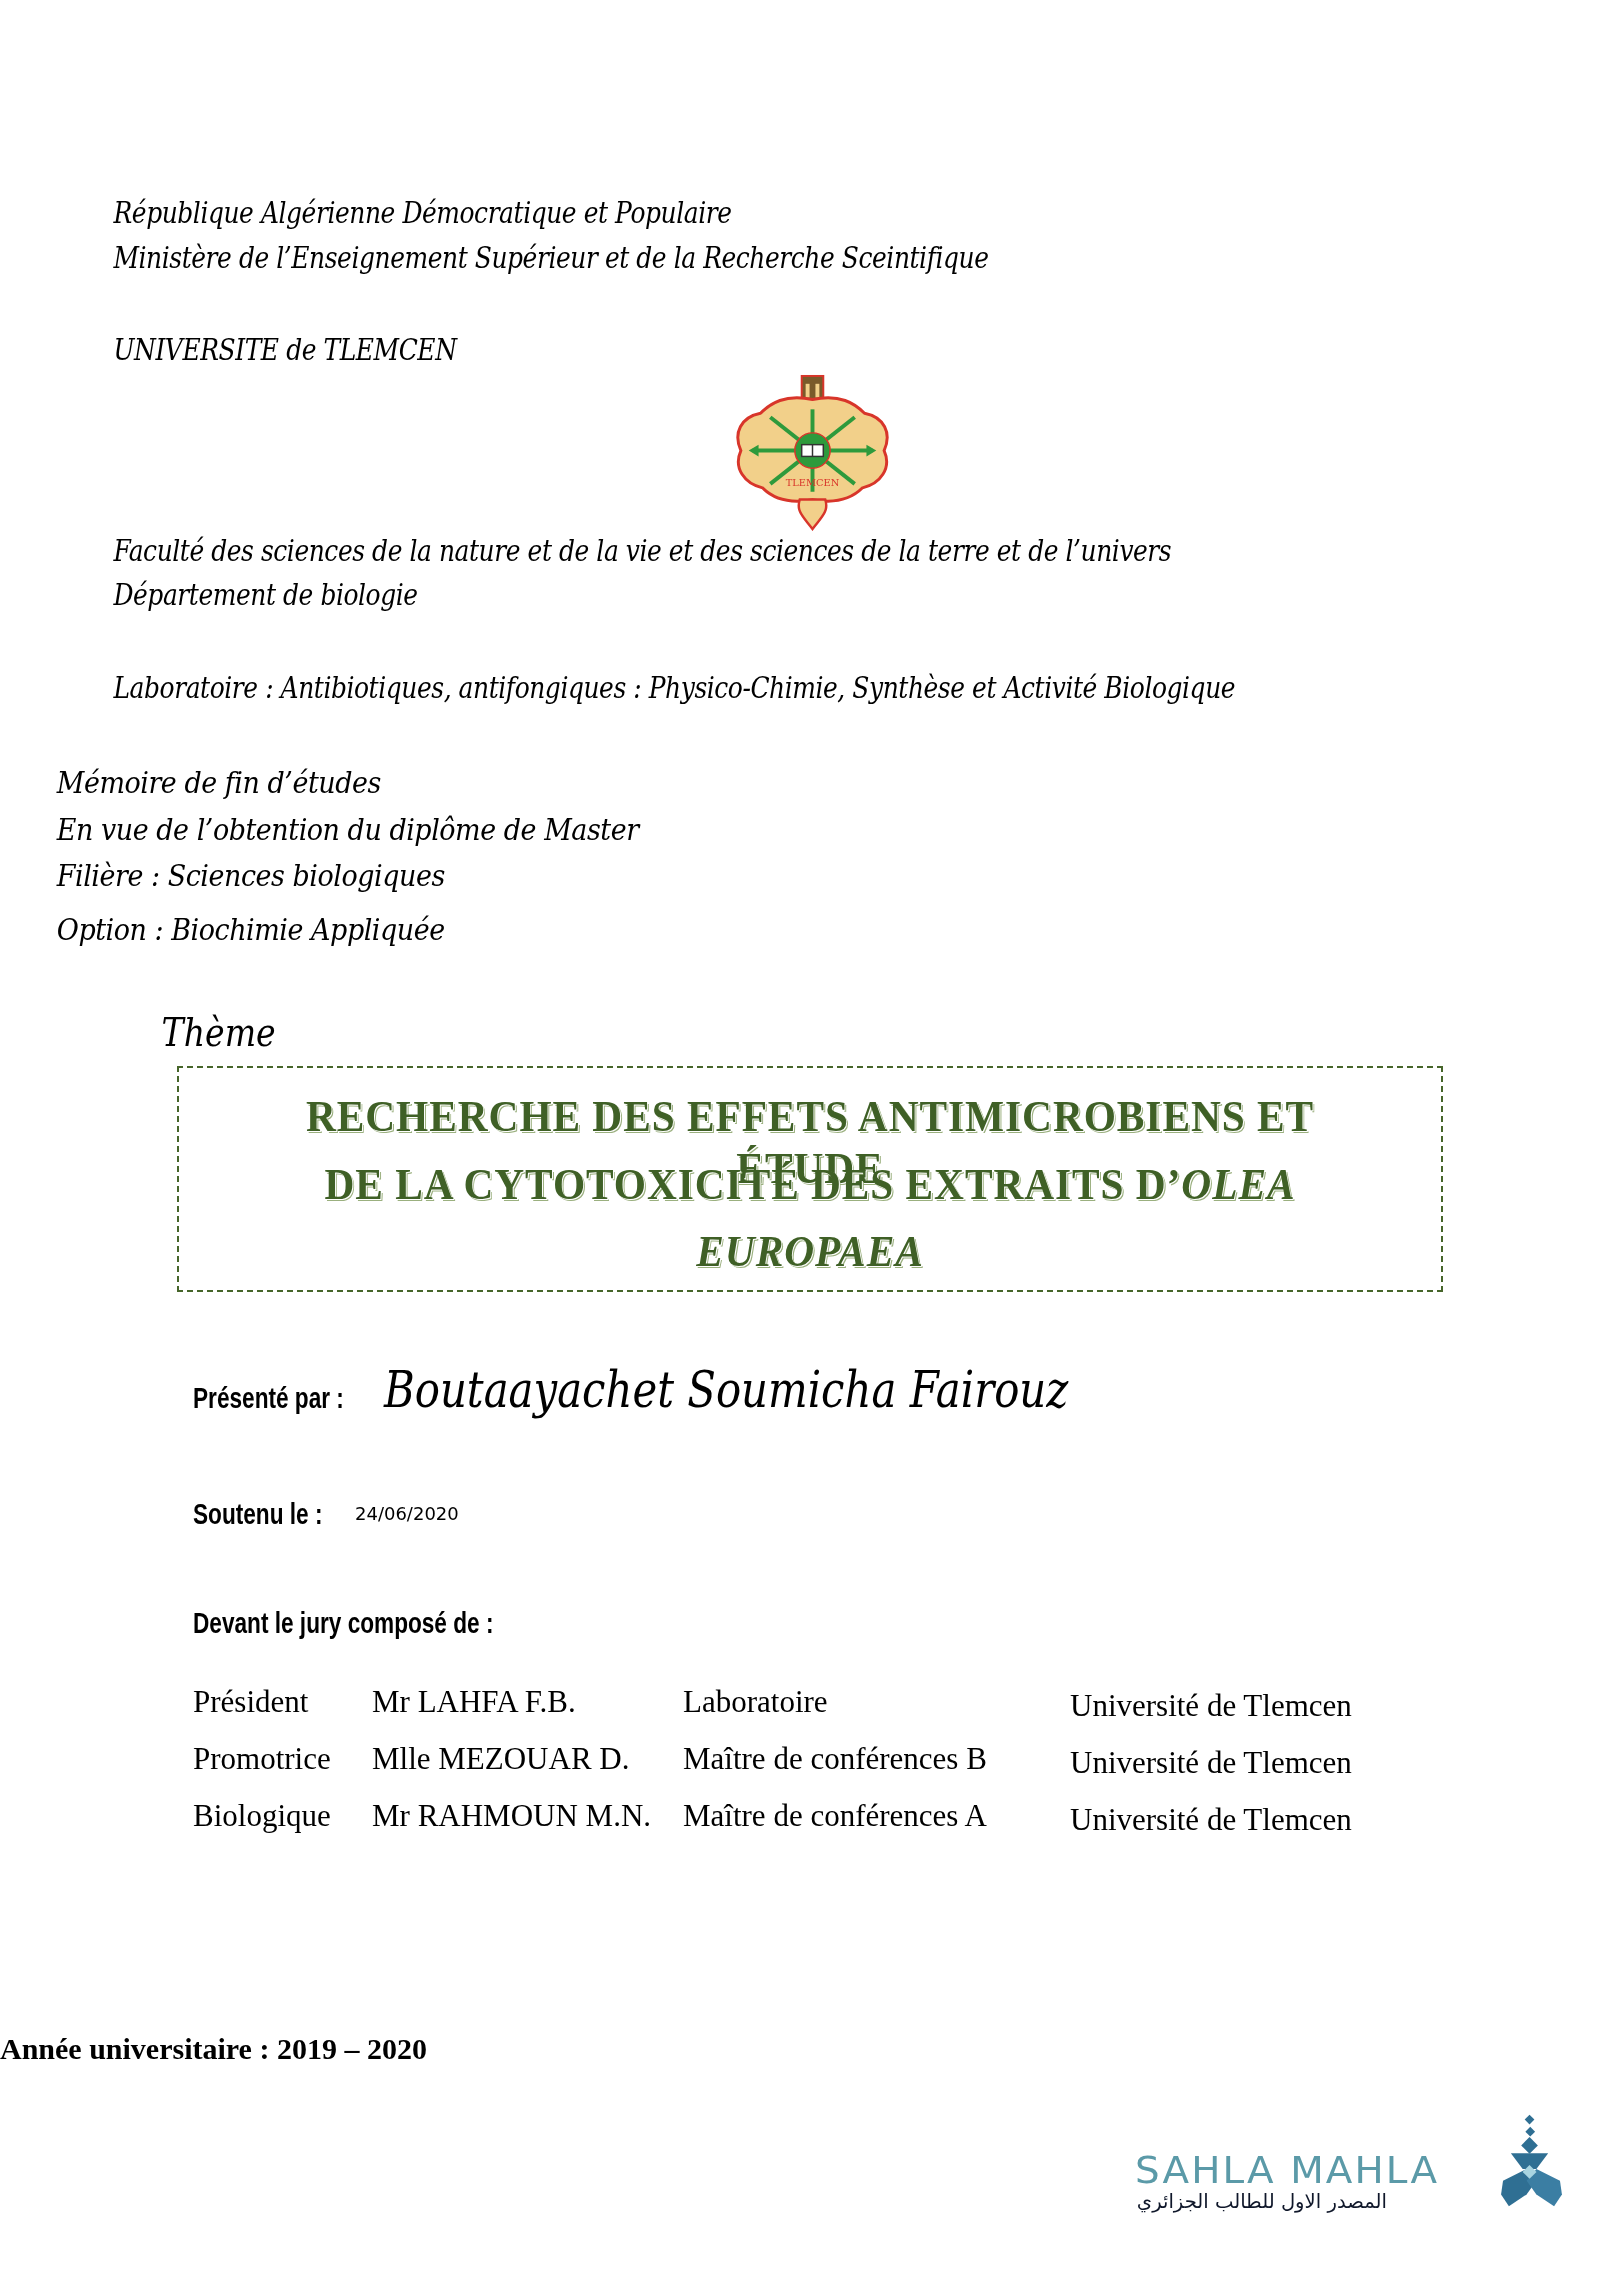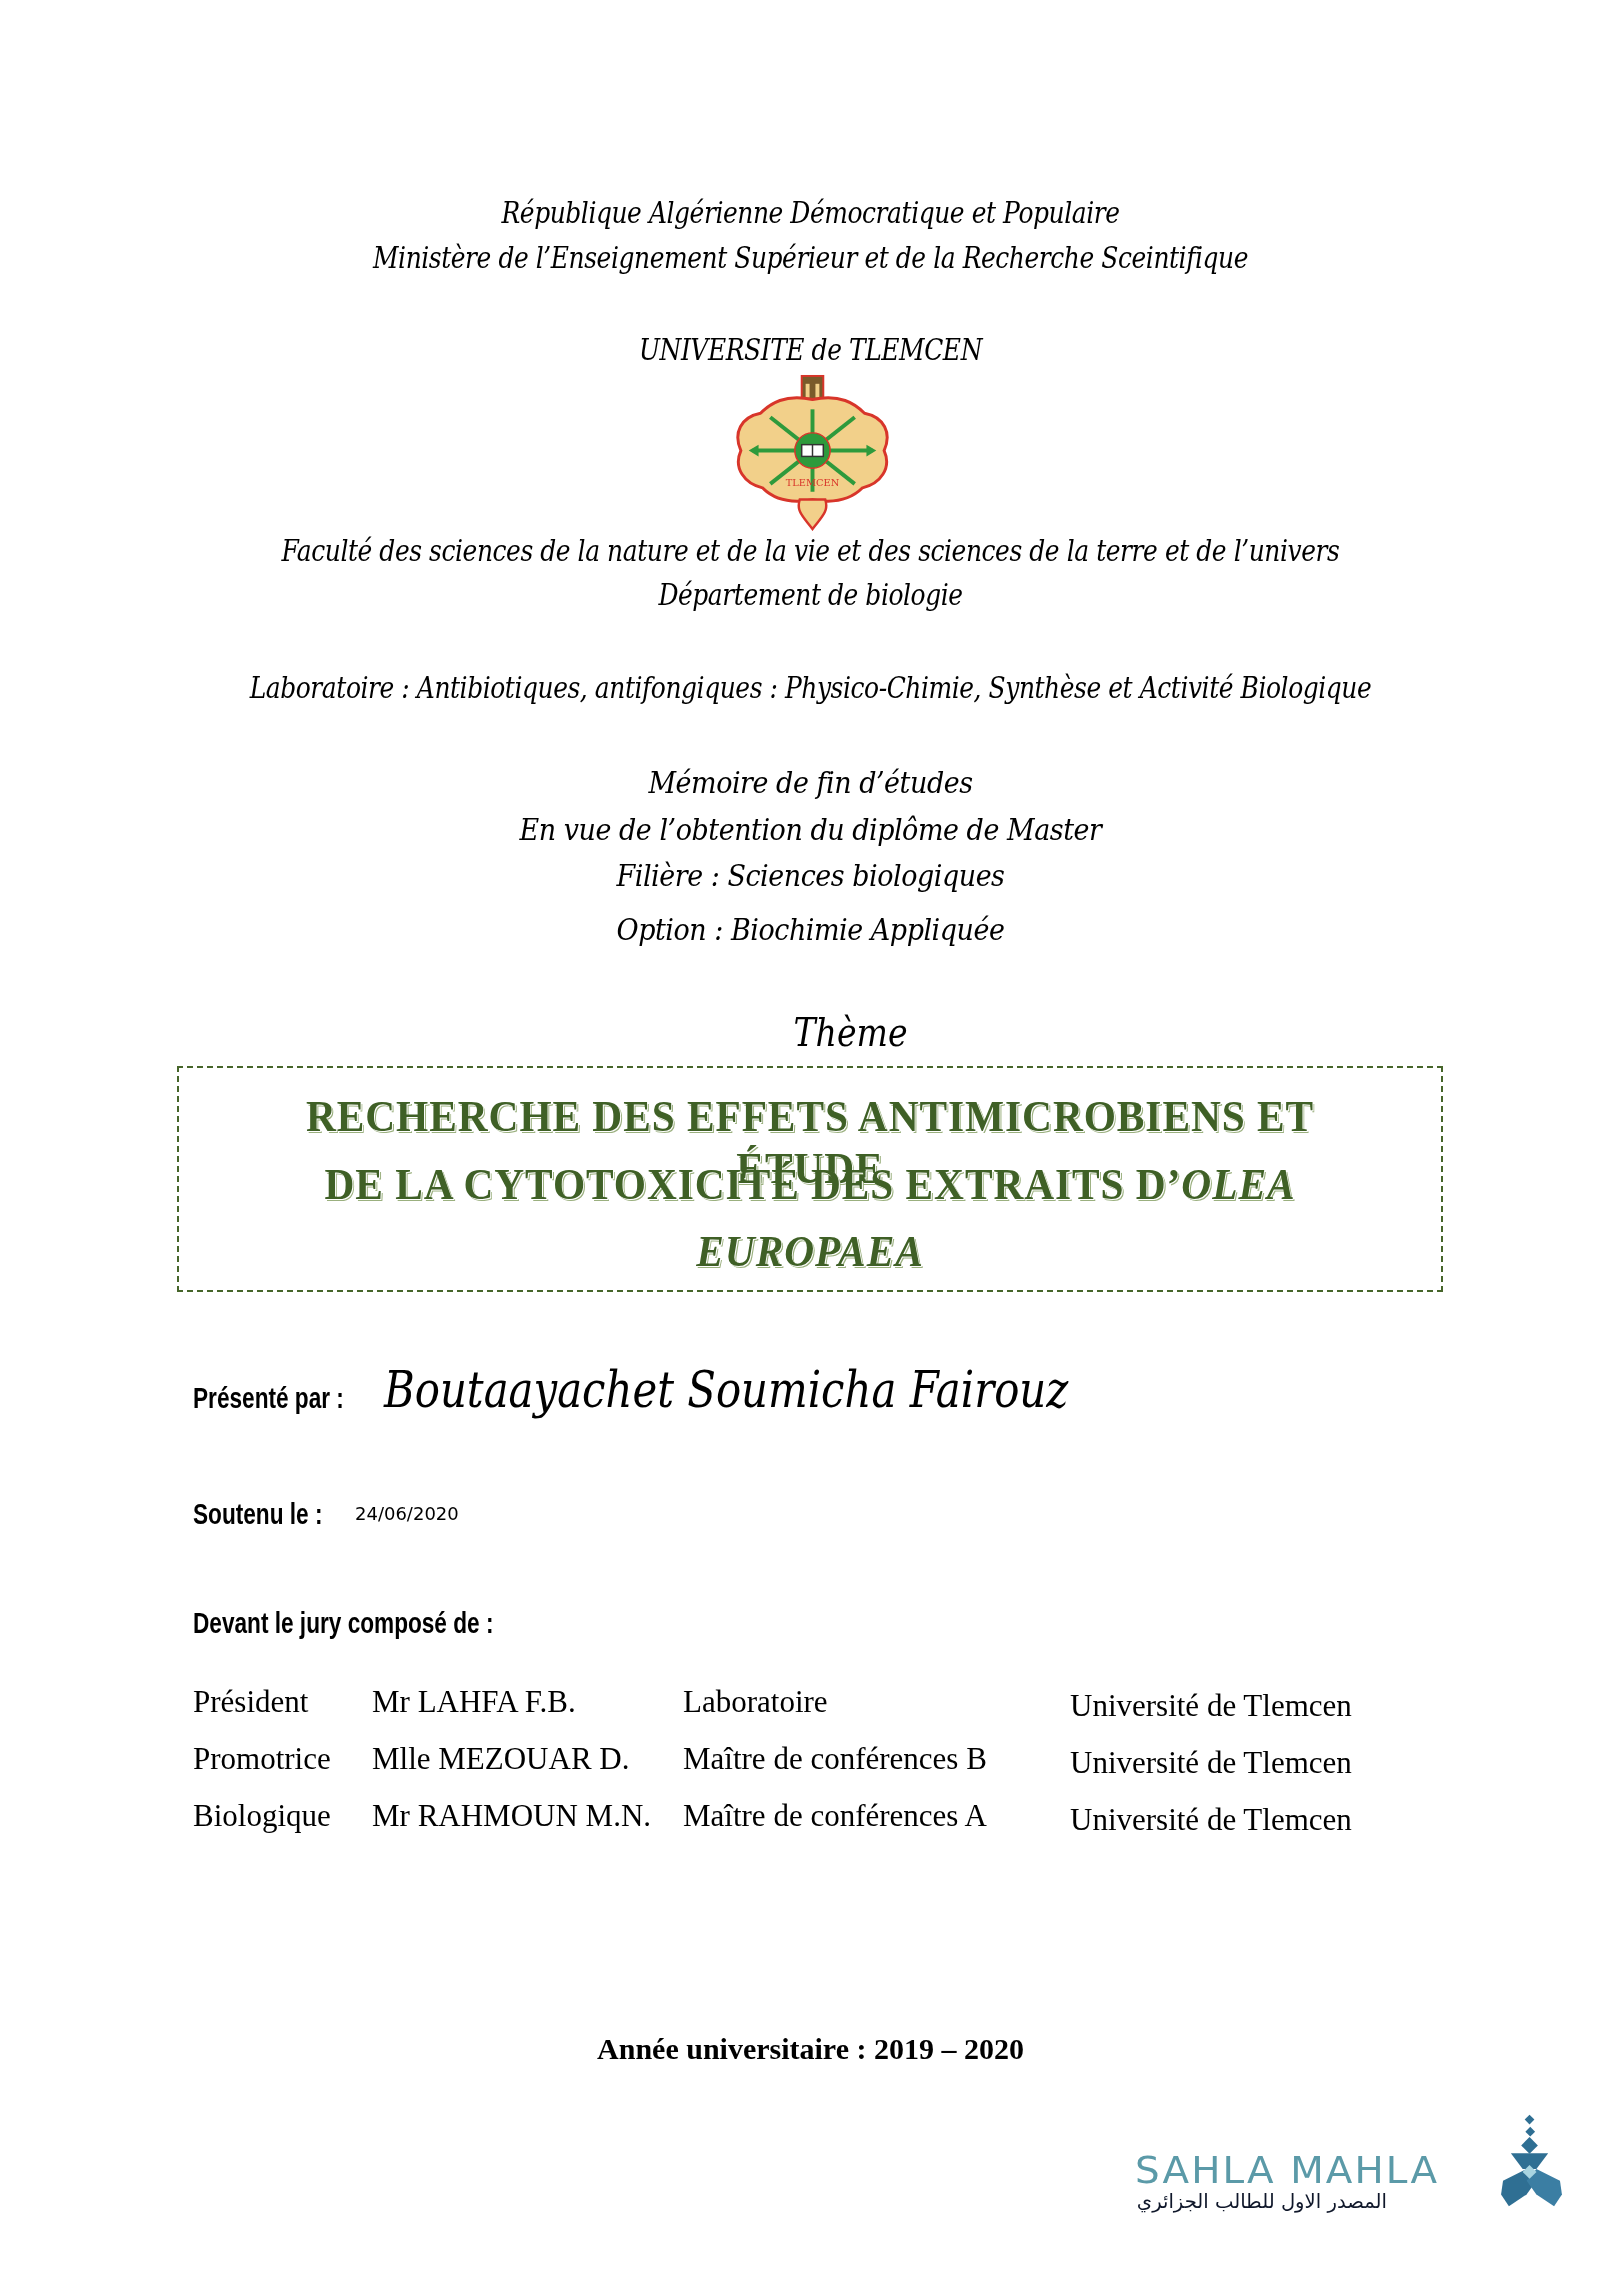--- a/index.html
+++ b/index.html
@@ -1,18 +1,18 @@
 <!DOCTYPE html>
 <html><head>
 <meta charset="utf-8">
 <style>
   html, body { margin: 0; padding: 0; background: #ffffff; }
   body { width: 1621px; height: 2293px; position: relative; overflow: hidden; color: #000; }
   .abs { position: absolute; white-space: nowrap; }
-  .center { left: 0; width: 1621px; text-align: center; }
+  .center { left: 0; width: 1621px; text-align: left; }
   .cal { font-family: "DejaVu Serif", "Liberation Serif", serif; font-style: italic; font-size: 29px; letter-spacing: -0.5px; transform: scaleX(0.86); transform-origin: center; }
   .theme-word { font-family: "DejaVu Serif", serif; font-style: italic; font-size: 39px; transform: scaleX(0.85); transform-origin: center; }
   .title-box {
     position: absolute; left: 177px; top: 1066px; width: 1266px; height: 226px;
     border: 2.9px dashed #46652a; box-sizing: border-box;
   }
   .title-line {
     position: absolute; left: 0; width: 100%; text-align: center;
     font-family: "Liberation Serif", "DejaVu Serif", serif; font-weight: bold;
     font-size: 45px; color: #3f6026; letter-spacing: 1px;

